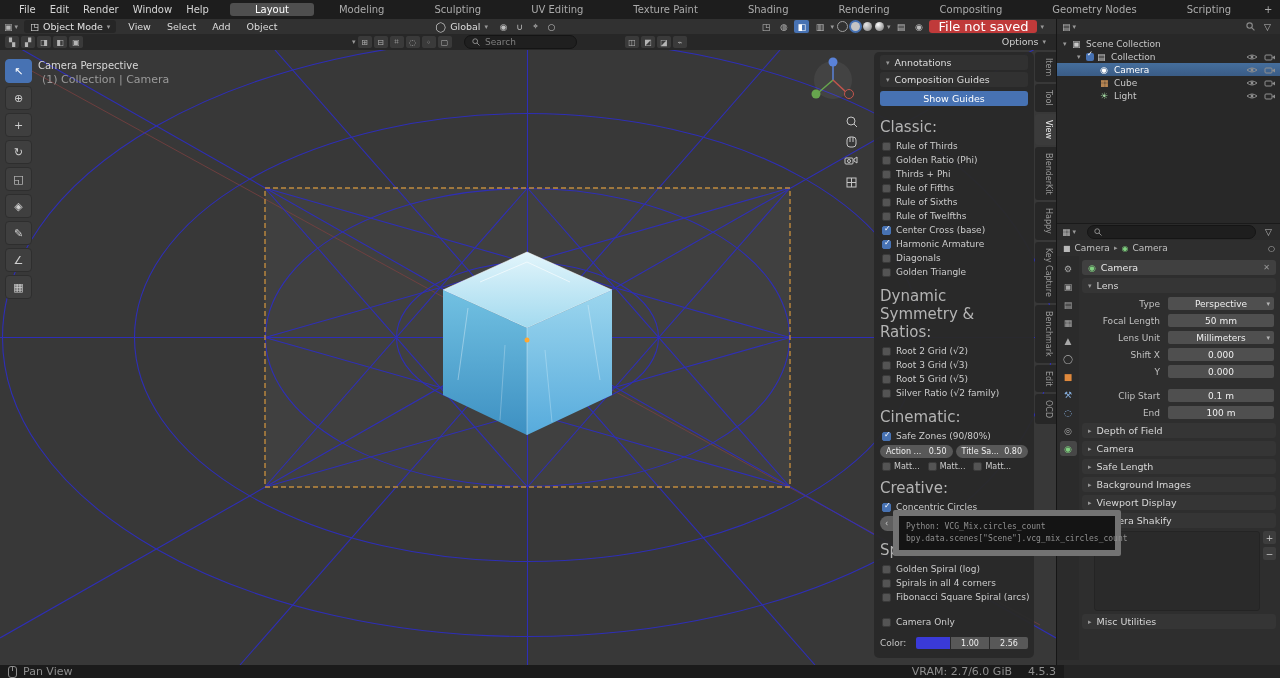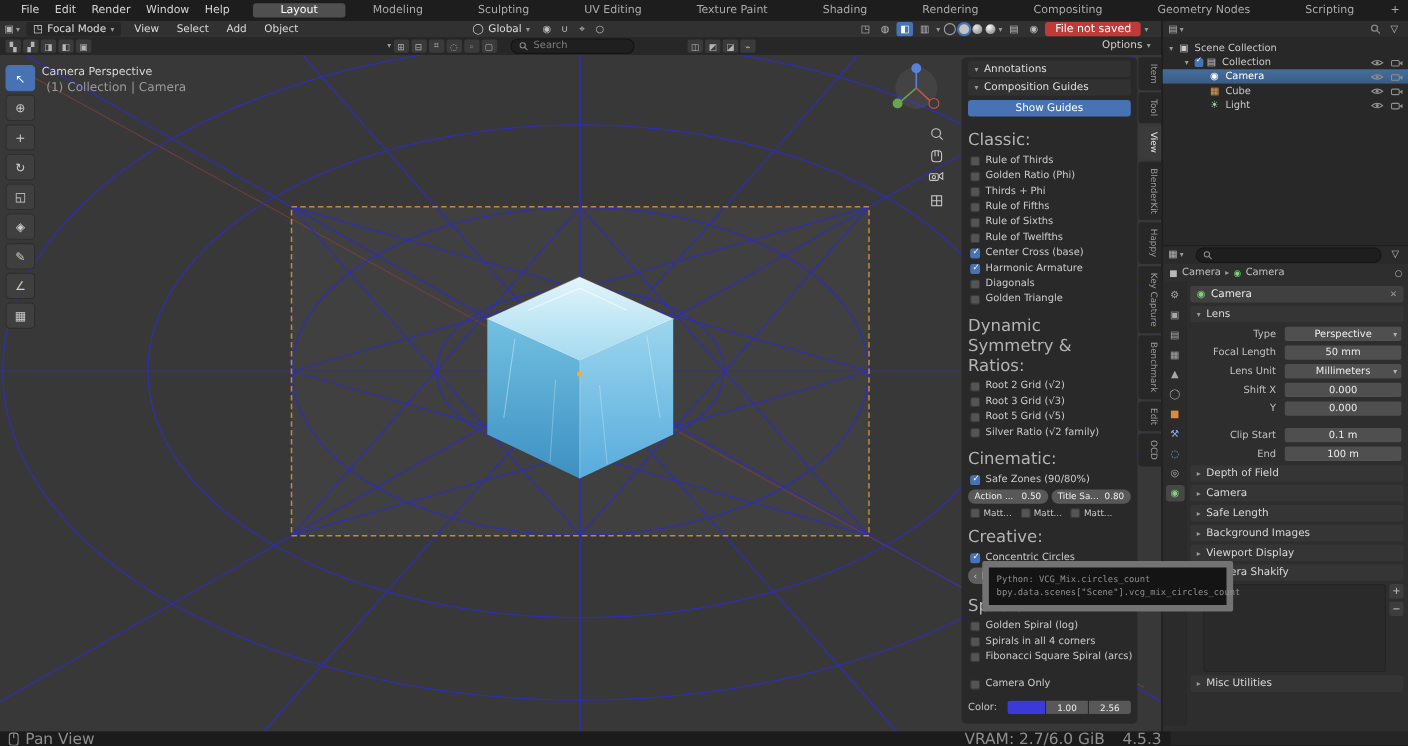--- a/index.html
+++ b/index.html
@@ -37,21 +37,21 @@
   .hic.active{background:#4772b3;color:#fff}
   .h-icons{display:flex;gap:1px;margin-left:8px}
   .h-right{margin-left:auto;display:flex;gap:3px;align-items:center;margin-right:8px}
   .sphere{width:9px;height:9px;border-radius:50%}
   .sphere.wire{border:1px solid #9f9f9f}
   .sphere.solid{background:#c4c4c4}
   .sphere.solid.on{box-shadow:0 0 0 2px #4772b3}
   .sphere.material{background:radial-gradient(circle at 35% 30%,#e8e8e8,#7c7c7c)}
   .sphere.rendered{background:radial-gradient(circle at 35% 30%,#fff,#6b6b6b)}
   .warn{background:#c03a3a;color:#fff;border-radius:3px;height:13px;display:flex;
-        align-items:center;padding:0 9px;font-size:10px;gap:4px}
+        align-items:center;padding:0 9px;font-size:13px;gap:4px}
 
   
   #row3{position:absolute;left:0;top:34px;width:1056px;height:16px;background:#272727}
   #row3 .g1{position:absolute;left:5px;top:2px;display:flex;gap:2px}
   #row3 .g2{position:absolute;left:352px;top:2px;display:flex;gap:2px;align-items:center}
   #row3 .g3{position:absolute;left:625px;top:2px;display:flex;gap:2px}
   .tic{width:14px;height:12px;background:#3a3a3a;border-radius:2px;display:flex;
        align-items:center;justify-content:center;font-size:8px;color:#b5b5b5}
   .search-pill{position:absolute;left:464px;top:1px;width:97px;height:12px;background:#1f1f1f;
                border:1px solid #141414;border-radius:8px;display:flex;align-items:center;
@@ -160,21 +160,21 @@
   .prow.dropdown .pfield::after{content:"▾";position:absolute;right:4px;font-size:7px;color:#b5b5b5}
   .shake-wrap{display:flex;gap:3px;margin:3px 0 3px 12px}
   .shake-list{flex:1;height:78px;background:#2a2a2a;border:1px solid #242424;border-radius:3px}
   .shake-btns{display:flex;flex-direction:column;gap:3px}
   .sq-btn{width:13px;height:13px;background:#3d3d3d;border-radius:2px;display:flex;align-items:center;
           justify-content:center;color:#ccc;font-size:9px}
 
   
   #statusbar{position:absolute;left:0;top:665px;width:1064px;height:13px;background:#1b1b1b;
              display:flex;align-items:center;padding:0 8px;box-sizing:border-box;gap:6px;
-             font-size:14px;color:#8f8f8f}
+             font-size:11px;color:#8f8f8f}
   .mouse-ic{width:7px;height:10px;border:1px solid #8f8f8f;border-radius:3px;display:inline-block;position:relative}
   .mouse-ic::after{content:"";position:absolute;left:2.5px;top:0;width:1px;height:4px;background:#8f8f8f}
   .sb-right{margin-left:auto;display:flex;gap:16px}
 </style>
 </head>
 <body>
 
 <div id="app">
 
   <div id="menubar">
@@ -216,21 +216,21 @@
         <span>ViewLayer</span>
         <span class="chip-x">✕</span>
       </span>
     </div>
   </div>
 
   <div id="vheader">
     <span class="ed-icon">▣<span class="caret">▾</span></span>
     <span class="mode-pill">
       <span>◳</span>
-      <span>Focal Mode</span>
+      <span>Object Mode</span>
       <span class="caret">▾</span>
     </span>
     <div class="hmenus">
 
     <span class="hmenu">View</span>
         <span class="hmenu">Select</span>
         <span class="hmenu">Add</span>
         <span class="hmenu">Object</span>
       </div>
     <span class="orient-pill">

